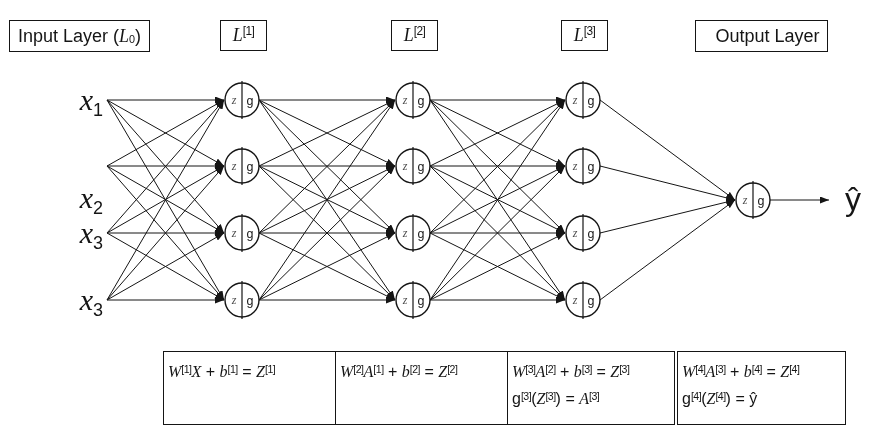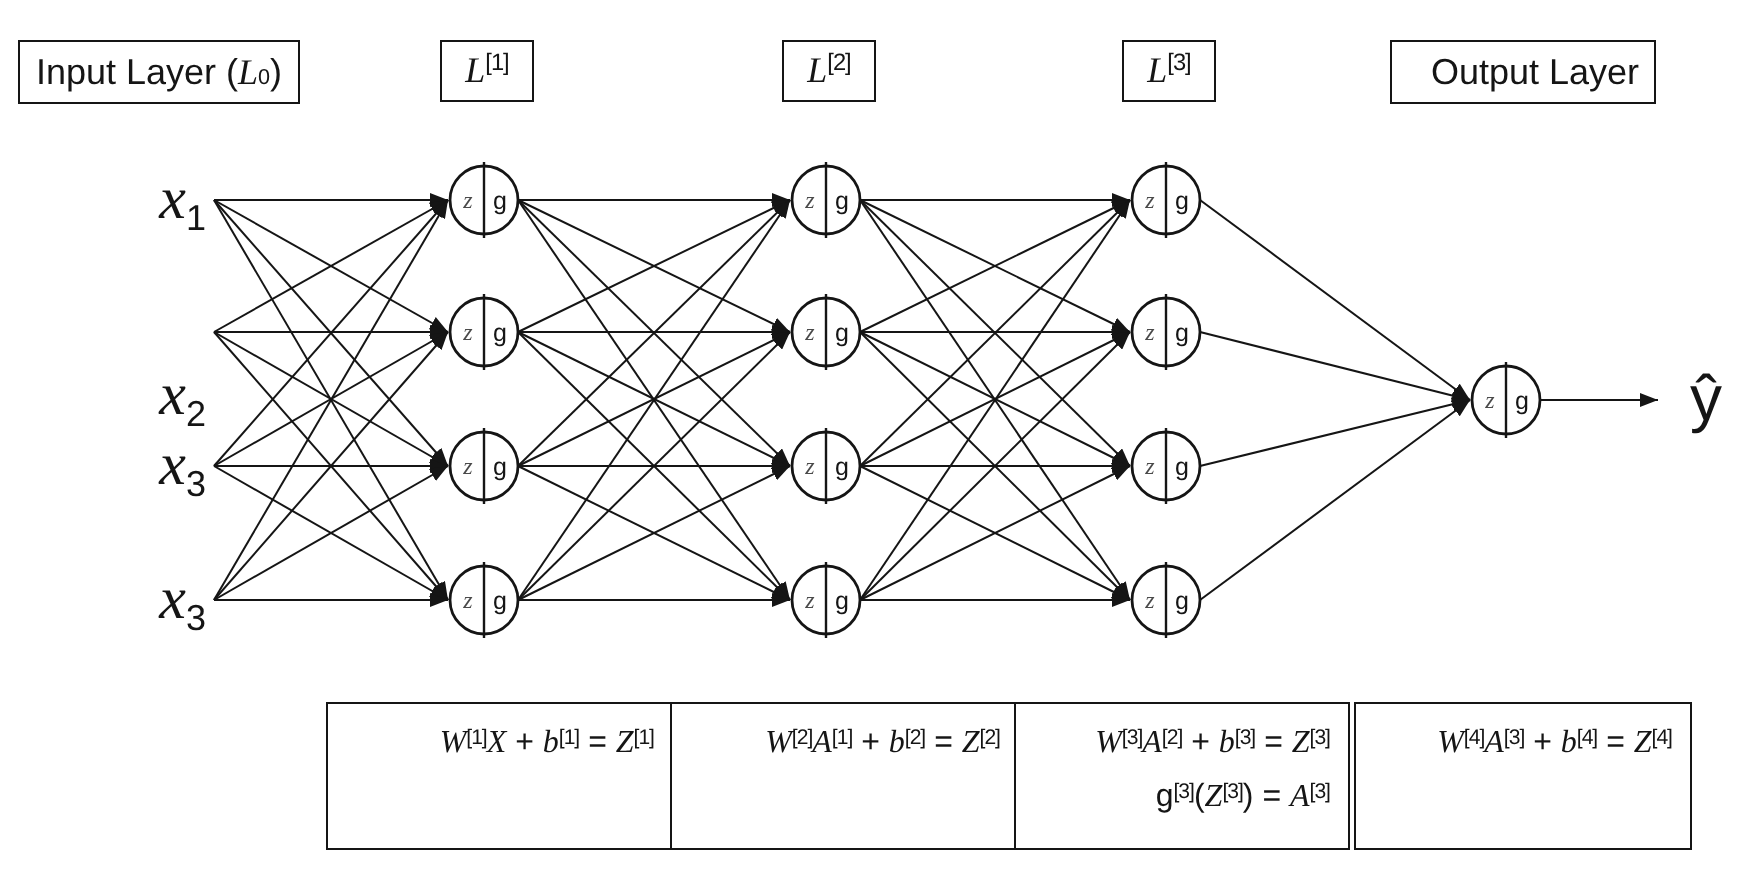--- a/index.html
+++ b/index.html
@@ -5,21 +5,21 @@
   html,body{margin:0;padding:0;background:#ffffff}
   #canvas{position:relative;width:882px;height:437px;background:#ffffff;
           font-family:"Liberation Sans",sans-serif;color:#151515;overflow:hidden}
   #network-svg{position:absolute;left:0;top:0}
   .header-box{position:absolute;border:1.5px solid #151515;background:#fff;
               display:flex;align-items:center;justify-content:center;
               font-size:18px;white-space:nowrap}
   .input-label{position:absolute;font-size:30px;font-family:"Liberation Serif",serif;
                font-style:italic;white-space:nowrap;text-align:right}
   .formula-box{position:absolute;border:1.5px solid #151515;background:#fff;
-               font-size:16px;text-align:right;padding:7px 9px 0 4px;white-space:nowrap}
+               font-size:16px;padding:7px 9px 0 4px;white-space:nowrap}
   .formula-line{line-height:25px}
   .seg-plain{font-family:"Liberation Sans",sans-serif;font-style:normal}
   .seg-var{font-family:"Liberation Serif",serif;font-style:italic}
   .seg-sup{font-family:"Liberation Sans",sans-serif;font-style:normal;
            font-size:0.66em;position:relative;top:-0.42em;letter-spacing:-0.5px}
   .seg-sub{font-family:"Liberation Sans",sans-serif;font-style:normal;
            font-size:0.6em;position:relative;top:0.32em}
   .neuron-z{font-family:"Liberation Serif",serif;font-style:italic;font-size:12px;fill:#4a4a4a}
   .neuron-g{font-family:"Liberation Sans",sans-serif;font-size:12.5px;fill:#161616}
   #output-label{position:absolute;left:835px;top:176px;width:36px;
@@ -207,15 +207,16 @@
       </div>
       <div class="formula-box" style="left: 335px; top: 351px; width: 160px; height: 65px;">
         <div class="formula-line"><span class="seg-var">W</span><span class="seg-sup">[2]</span><span class="seg-var">A</span><span class="seg-sup">[1]</span><span class="seg-plain"> + </span><span class="seg-var">b</span><span class="seg-sup">[2]</span><span class="seg-plain"> = </span><span class="seg-var">Z</span><span class="seg-sup">[2]</span></div>
       </div>
       <div class="formula-box" style="left: 507px; top: 351px; width: 153px; height: 65px;">
         <div class="formula-line"><span class="seg-var">W</span><span class="seg-sup">[3]</span><span class="seg-var">A</span><span class="seg-sup">[2]</span><span class="seg-plain"> + </span><span class="seg-var">b</span><span class="seg-sup">[3]</span><span class="seg-plain"> = </span><span class="seg-var">Z</span><span class="seg-sup">[3]</span></div>
         <div class="formula-line"><span class="seg-plain">g</span><span class="seg-sup">[3]</span><span class="seg-plain">(</span><span class="seg-var">Z</span><span class="seg-sup">[3]</span><span class="seg-plain">)</span><span class="seg-plain"> = </span><span class="seg-var">A</span><span class="seg-sup">[3]</span></div>
       </div>
       <div class="formula-box" style="left: 677px; top: 351px; width: 154px; height: 65px;">
         <div class="formula-line"><span class="seg-var">W</span><span class="seg-sup">[4]</span><span class="seg-var">A</span><span class="seg-sup">[3]</span><span class="seg-plain"> + </span><span class="seg-var">b</span><span class="seg-sup">[4]</span><span class="seg-plain"> = </span><span class="seg-var">Z</span><span class="seg-sup">[4]</span></div>
+        <div class="formula-line"><span class="seg-plain">g</span><span class="seg-sup">[4]</span><span class="seg-plain">(</span><span class="seg-var">Z</span><span class="seg-sup">[4]</span><span class="seg-plain">)</span><span class="seg-plain"> = </span><span class="seg-plain">ŷ</span></div>
       </div>
     </div>
 </div>
 
 </body></html>

